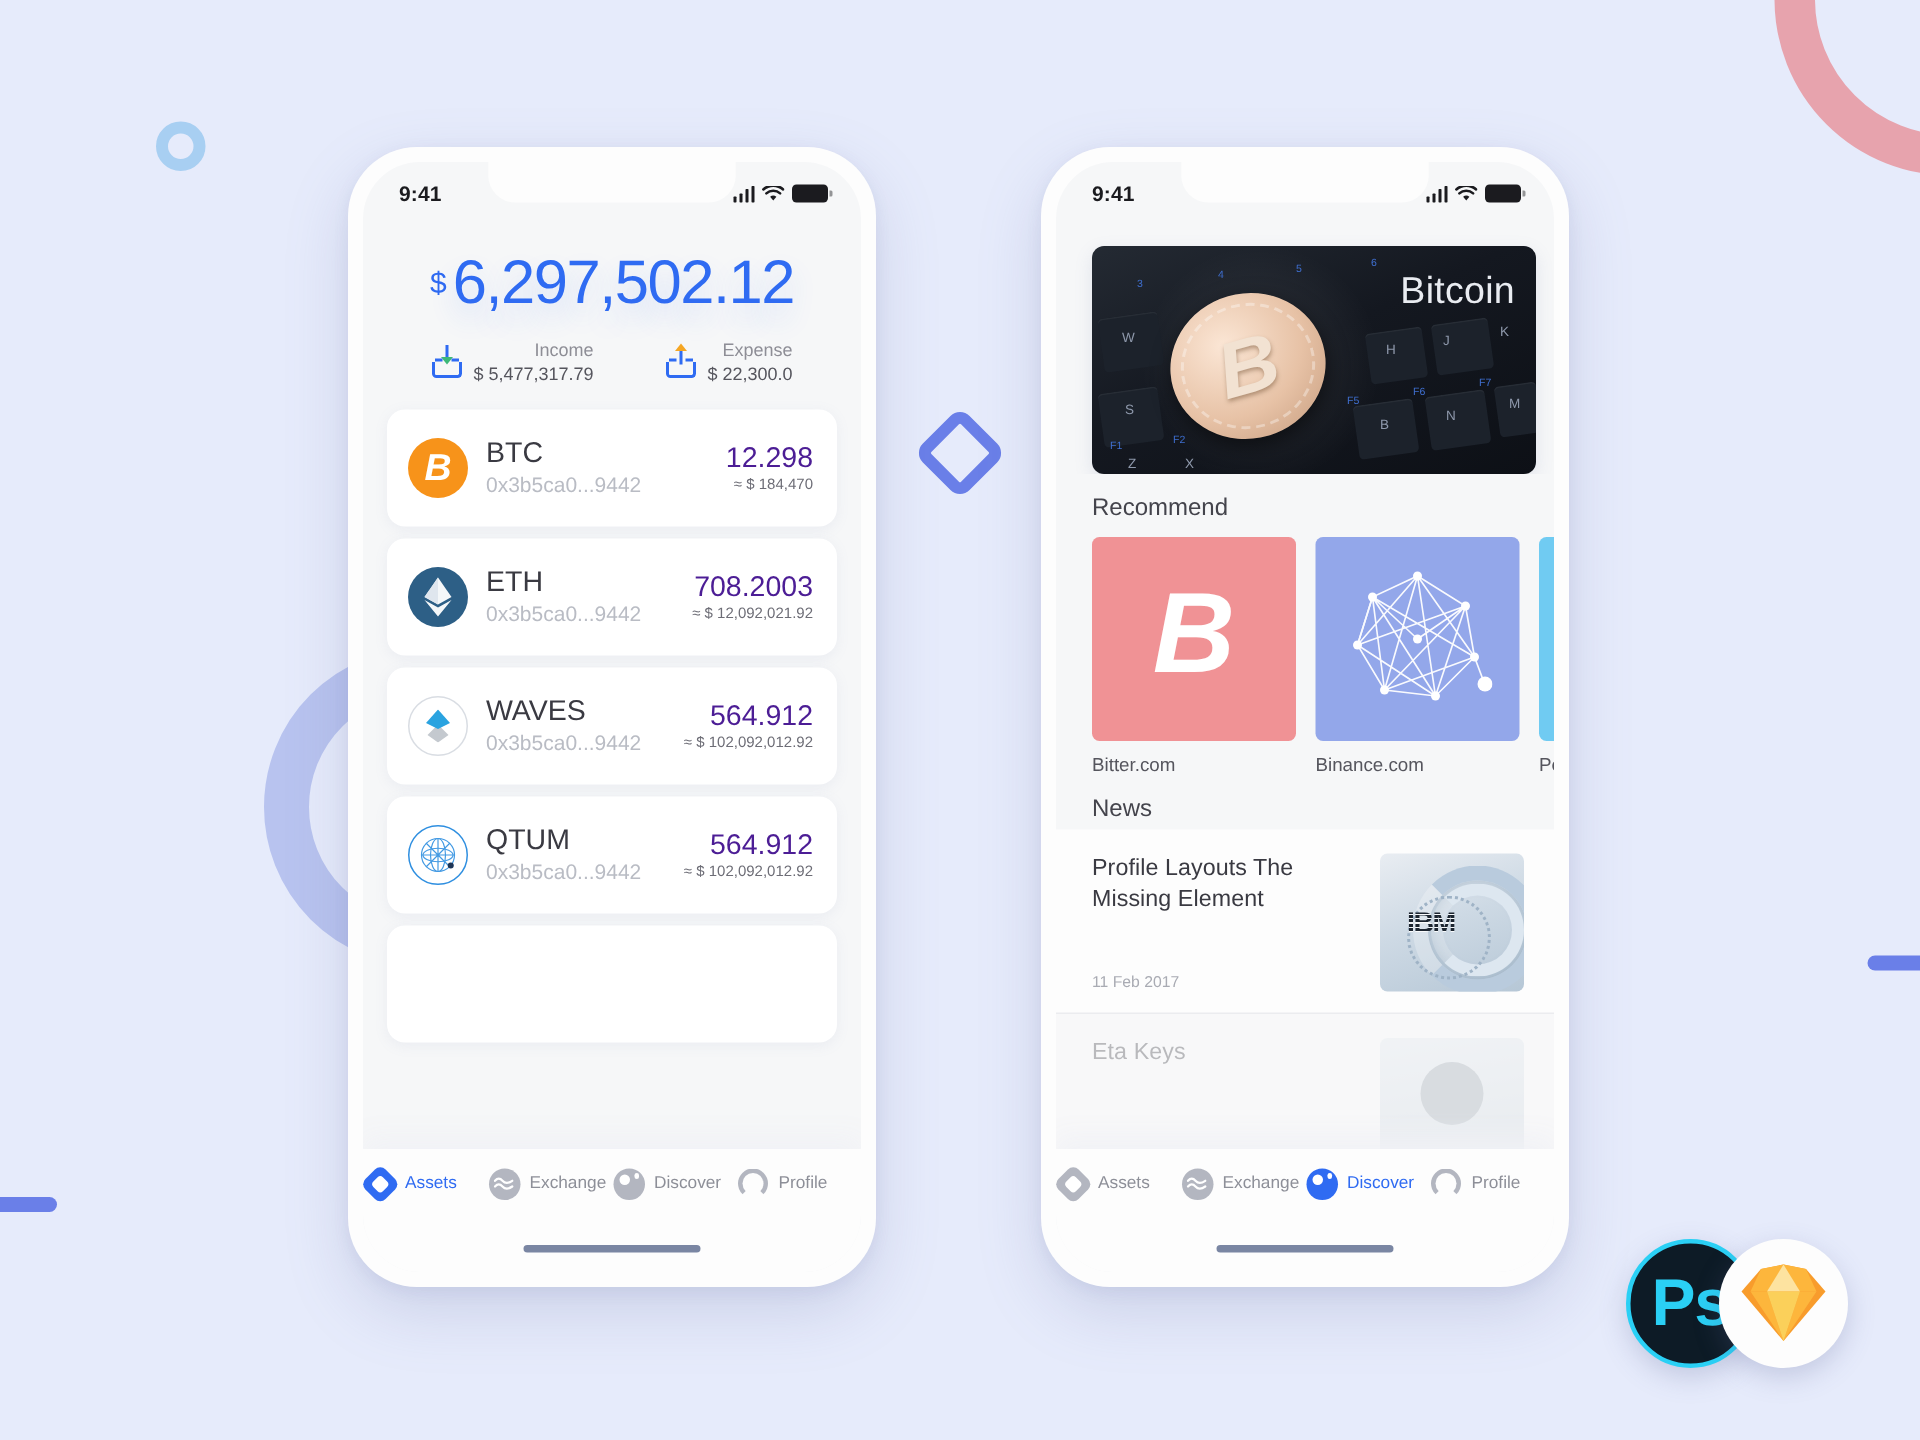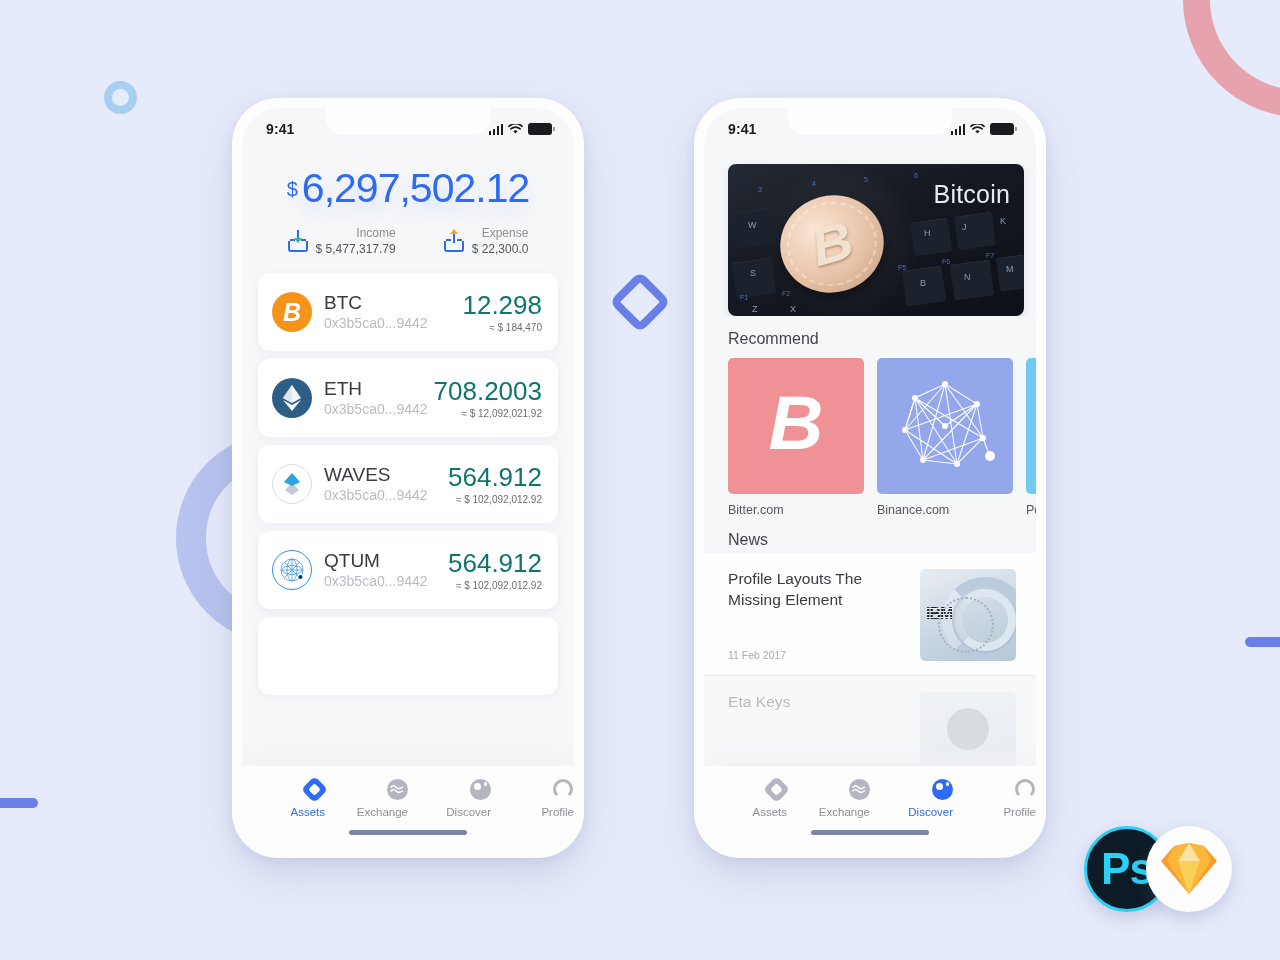--- a/index.html
+++ b/index.html
@@ -194,35 +194,35 @@
   }
   .ico-btc { background: #f7931a; }
   .ico-btc span { color: #fff; font-size: 25px; font-weight: bold; font-style: italic; line-height: 1; }
   .ico-eth { background: #2d5f86; }
   .ico-waves { background: #fff; border: 1.5px solid #d9dde3; }
   .ico-qtum { background: #fff; border: 1.5px solid #2f8fe0; }
   .asset-main { flex: 1 1 auto; min-width: 0; }
   .asset-sym { font-size: 19px; color: #3a3a42; line-height: 1.1; }
   .asset-addr { font-size: 14px; color: #b9bcc4; line-height: 1.3; }
   .asset-side { text-align: right; }
-  .asset-qty { font-size: 26px; color: #0f766e; line-height: 1.15; }
+  .asset-qty { font-size: 19px; color: #4c1d95; line-height: 1.15; }
   .asset-fiat { font-size: 10px; color: #6d6d76; line-height: 1.3; }
   .asset-card.peek { height: 78px; opacity: 1; }
 
   
   .tabbar {
     position: absolute; left: 0; right: 0; bottom: 0;
     height: 82px; background: #fdfdfd;
     display: flex; align-items: flex-start; padding-top: 12px;
     box-shadow: 0 -8px 16px rgba(240,241,245,0.95);
     z-index: 30;
   }
   .tab {
-    flex: 1 1 0; display: flex; flex-direction: column;
-    align-items: flex-end; gap: 6px; cursor: pointer;
+    flex: 1 1 0; display: flex; flex-direction: row;
+    align-items: center; gap: 6px; cursor: pointer;
   }
   .tab-lbl { font-size: 11.5px; color: #8d8f98; }
   .tab.active .tab-lbl { color: #2f6bf2; }
   .tab-ico { width: 22px; height: 22px; position: relative; }
 
   .ico-assets-shape {
     width: 19px; height: 19px; border-radius: 5px;
     background: #b3b6c0; transform: rotate(45deg);
     margin: 1.5px auto 0 auto; position: relative;
   }
@@ -347,22 +347,22 @@
   .news-title {
     font-size: 15.5px; color: #3a3a42; line-height: 1.33; letter-spacing: 0.05px;
   }
   .news-date { font-size: 10.5px; color: #a9abb3; margin-top: auto; }
   .news-thumb {
     flex: 0 0 96px; width: 96px; height: 92px; border-radius: 5px;
     overflow: hidden; position: relative;
     background: linear-gradient(160deg, #e9edf2 0%, #cdd9e4 48%, #b6c7d6 100%);
   }
   .ibm-logo {
-    position: absolute; left: 6px; top: 36px;
-    font-size: 16px; font-weight: bold; color: #1c2530;
+    position: absolute; left: 18px; top: 36px;
+    font-size: 19px; font-weight: bold; color: #1c2530;
     letter-spacing: -1px;
     background: repeating-linear-gradient(0deg, #1c2530 0 2px, rgba(255,255,255,0.85) 2px 3px);
     -webkit-background-clip: text; background-clip: text; color: transparent;
   }
   .server-arc {
     position: absolute; right: -12px; top: 8px;
     width: 86px; height: 86px; border-radius: 50%;
     border: 10px solid #b9cbdd;
     border-left-color: rgba(255,255,255,0.25);
     box-shadow: inset 0 0 10px rgba(90,120,150,0.35);

